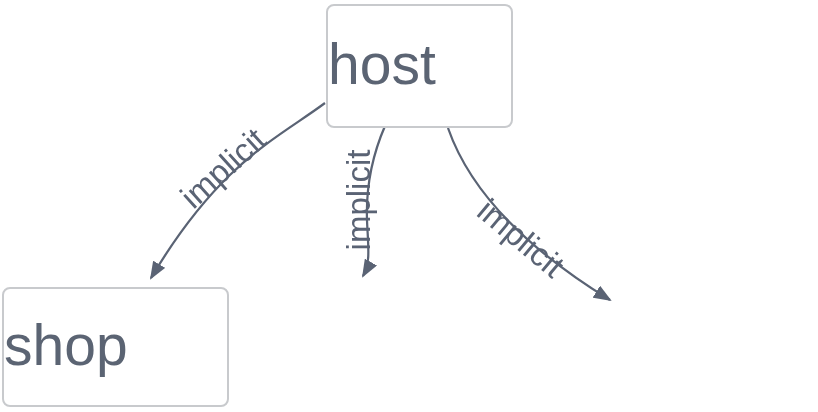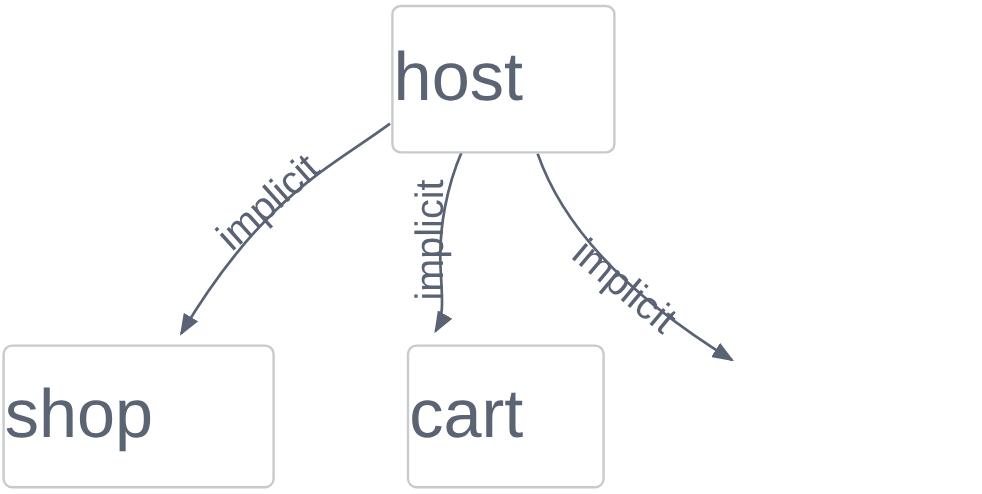--- a/index.html
+++ b/index.html
@@ -82,18 +82,15 @@
   </svg>
 
   <div class="node node-host">
     <span class="node-label">host</span>
   </div>
 
   <div class="node node-about">
     <span class="node-label">shop</span>
   </div>
 
-  <div class="node node-cart">
-    <span class="node-label">cart</span>
-  </div>
 
 
 </div>
 
 </body></html>

